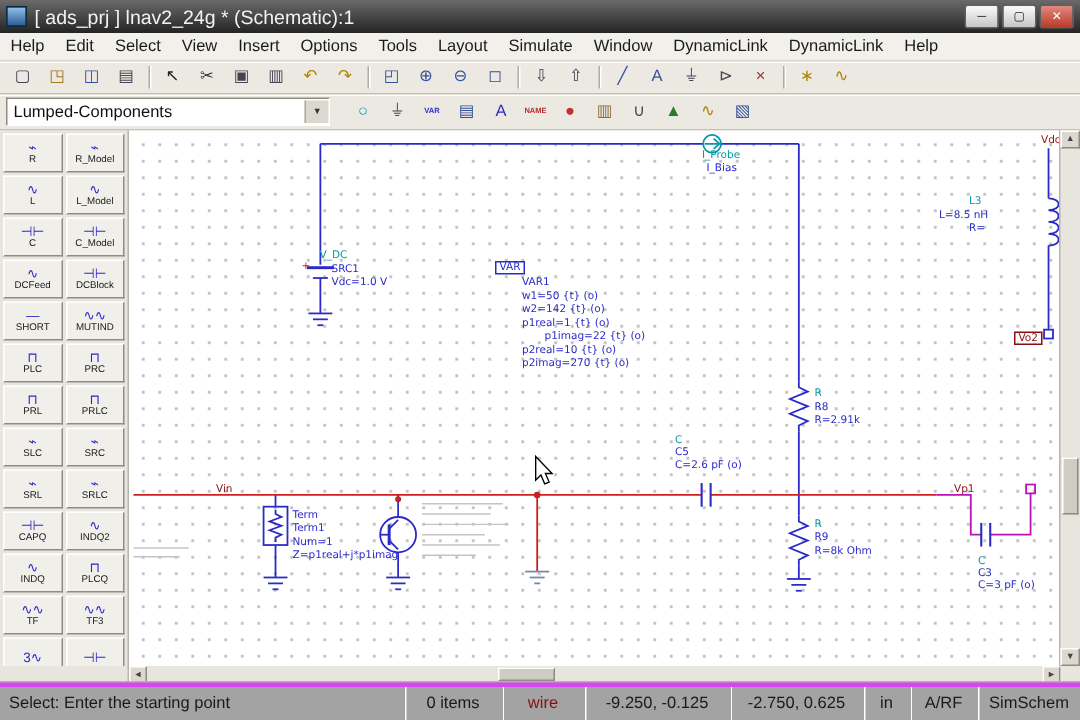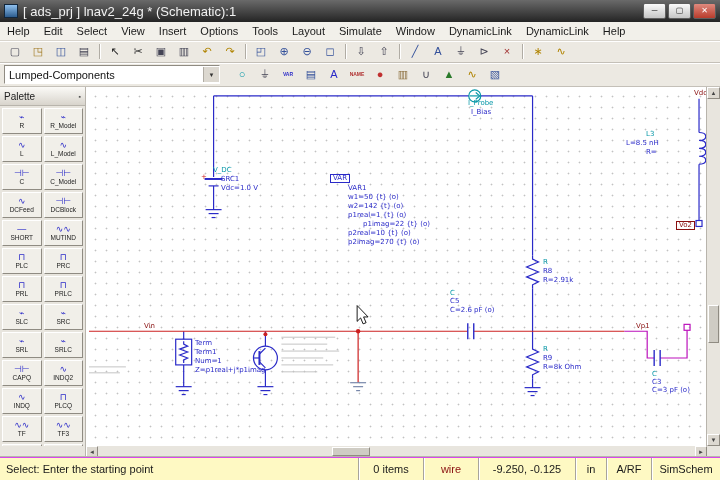--- a/index.html
+++ b/index.html
@@ -46,21 +46,21 @@
   .vtrack{flex:1;position:relative;}
   .vthumb{position:absolute;left:1px;right:1px;top:206px;height:36px;background:#cfccc4;border:1px solid;border-color:#fff #8f8b82 #8f8b82 #fff;}
   .hscroll-row{height:11px;display:flex;flex:0 0 auto;}
   .hspacer{width:85px;background:#e8e5de;border-right:1px solid #b8b4ac;flex:0 0 auto;}
   .hscroll{flex:1;display:flex;background:#e8e5de;}
   .hscroll .sarrow{width:12px;height:100%;}
   .htrack{flex:1;position:relative;}
   .hthumb{position:absolute;top:1px;bottom:1px;left:234px;width:36px;background:#cfccc4;border:1px solid;border-color:#fff #8f8b82 #8f8b82 #fff;}
   .corner{width:13px;background:#e8e5de;flex:0 0 auto;}
   
-  .statusbar{height:22px;display:flex;align-items:stretch;background:#fef9c3;border-top:1px solid #d946ef;box-shadow:0 -1px 0 #b8b4ac;font-size:11px;color:#1a1a1a;flex:0 0 auto;}
+  .statusbar{height:22px;display:flex;align-items:stretch;background:#a3a3a3;border-top:3px solid #d946ef;box-shadow:0 -1px 0 #b8b4ac;font-size:11px;color:#1a1a1a;flex:0 0 auto;}
   .sb-msg{flex:1;display:flex;align-items:center;padding-left:6px;white-space:nowrap;overflow:hidden;}
   .sb-f{border-left:1px solid #a8a49c;box-shadow:inset 1px 0 0 #fff;padding:0 4px;display:flex;align-items:center;justify-content:center;white-space:nowrap;}
   .w60{width:56px;} .w50{width:46px;} .w92{width:88px;} .w86{width:80px;} .w26{width:22px;} .w40{width:36px;} .w64{width:60px;}
   .sb-wire{color:#8a1010;}
 </style>
 </head>
 <body>
 
 <div class="window">
 
@@ -140,24 +140,20 @@
         <div class="tbtn" style="color: rgb(68, 68, 85);">∪</div>
         <div class="tbtn" style="color: rgb(42, 122, 42);">▲</div>
         <div class="tbtn" style="color: rgb(176, 132, 0);">∿</div>
         <div class="tbtn" style="color: rgb(51, 80, 154);">▧</div>
       </div>
   </div>
 
   <div class="main">
 
     <div class="palette-panel">
-      <div class="palette-header">
-        <span>Palette</span>
-        <span class="pin">▪</span>
-      </div>
       <div class="palette-grid">
           <div class="pal-btn">
             <span class="pal-ic">⌁</span>
             <span class="pal-lb">R</span>
           </div>
           <div class="pal-btn">
             <span class="pal-ic">⌁</span>
             <span class="pal-lb">R_Model</span>
           </div>
           <div class="pal-btn">
@@ -417,18 +413,19 @@
       <div class="sarrow">►</div>
     </div>
     <div class="corner"></div>
   </div>
 
   <div class="statusbar">
     <span class="sb-msg">Select: Enter the starting point</span>
     <span class="sb-f w60">0 items</span>
     <span class="sb-f w50 sb-wire">wire</span>
     <span class="sb-f w92">-9.250, -0.125</span>
+    <span class="sb-f w86">-2.750, 0.625</span>
     <span class="sb-f w26">in</span>
     <span class="sb-f w40">A/RF</span>
     <span class="sb-f w64">SimSchem</span>
   </div>
 
 </div>
 
 </body></html>

